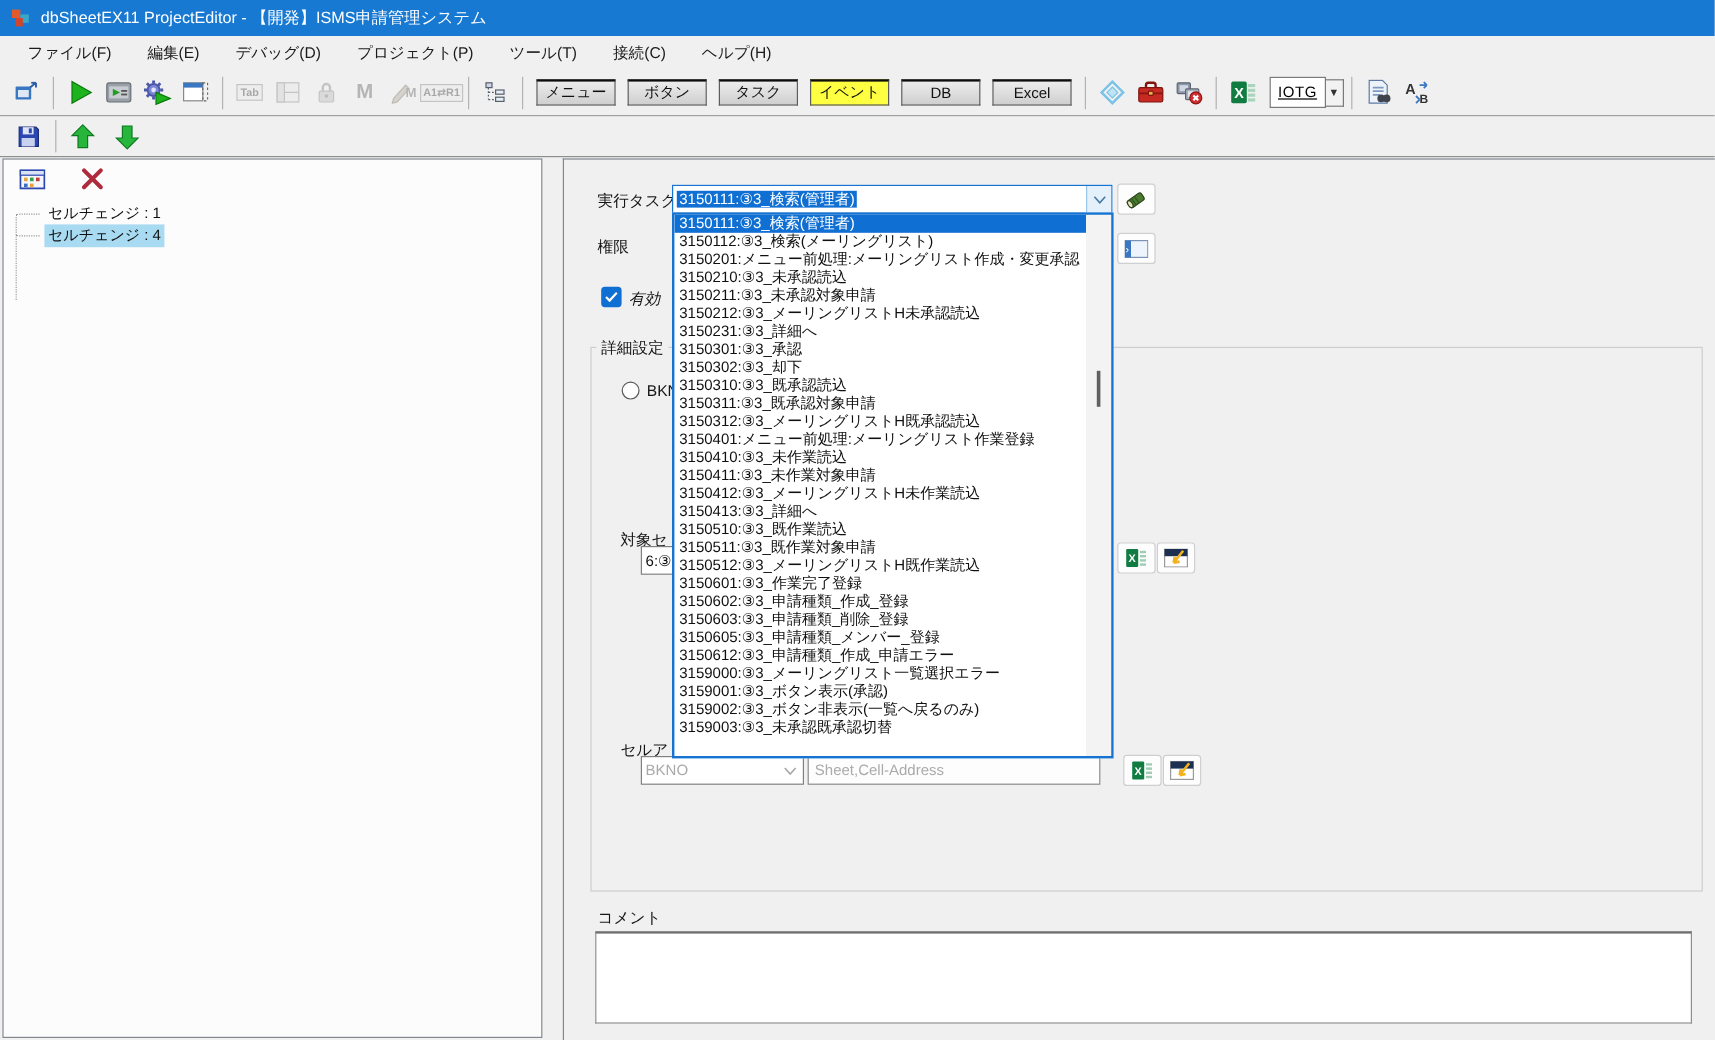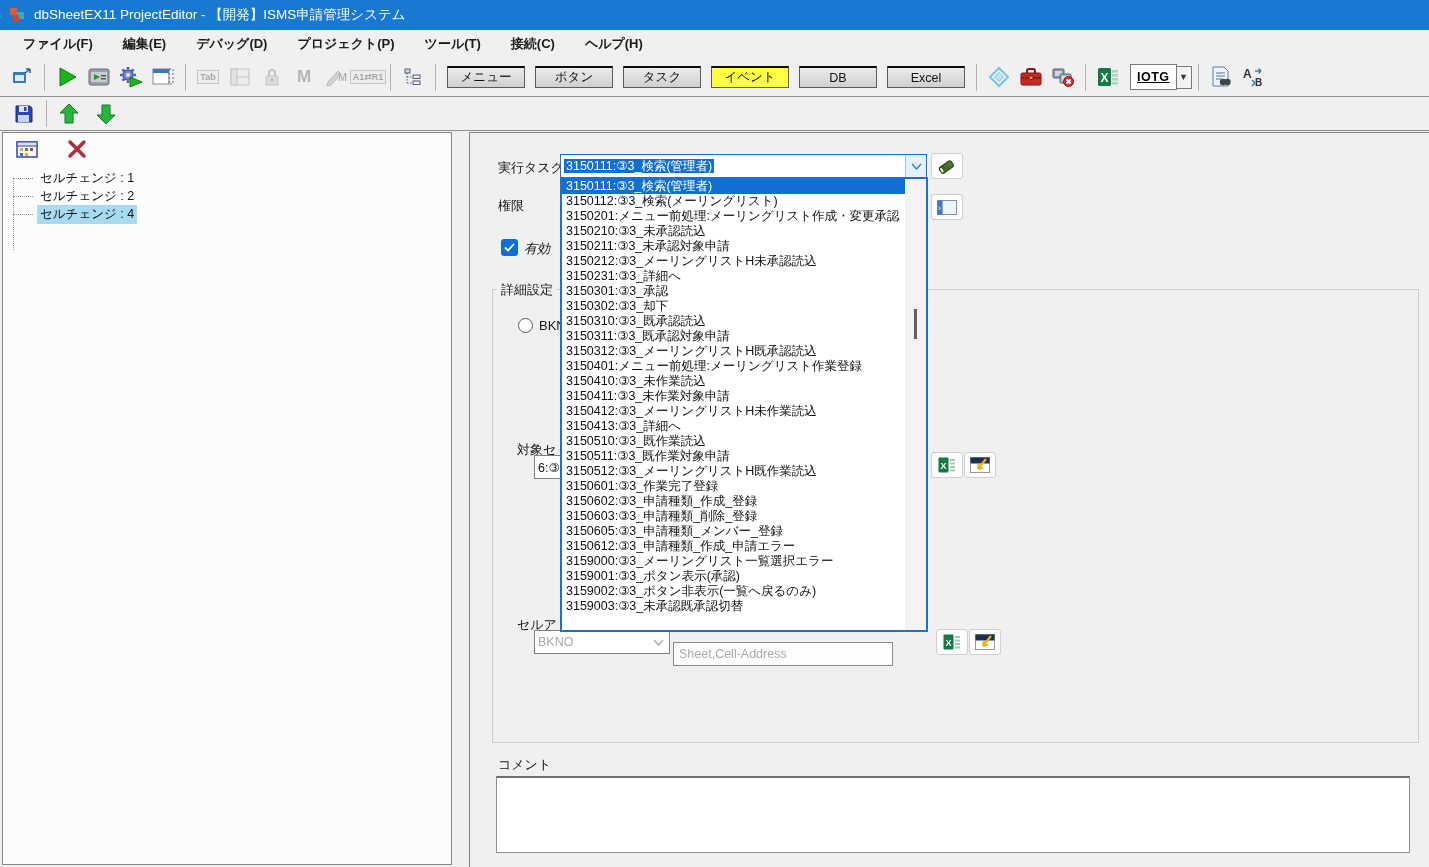--- a/index.html
+++ b/index.html
@@ -5,31 +5,31 @@
   * { margin:0; padding:0; box-sizing:border-box; }
   html,body { width:1429px; height:867px; }
   body { font-family:"Liberation Sans","DejaVu Sans",sans-serif; background:#f0f0f0; overflow:hidden; }
   #app { position:relative; width:1429px; height:867px; background:#f0f0f0; }
 
   
   .titlebar { height:30px; background:#1879d2; color:#fff; display:flex; align-items:center; padding-left:9px; gap:9px; font-size:13.5px; }
 
   
   .menubar { height:28px; background:#f0f0f0; display:flex; align-items:center; padding-left:8px; font-size:13px; color:#1b1b1b; }
-  .menu-item { padding:5px 15px; cursor:default;font-weight:bold; }
+  .menu-item { padding:5px 15px; cursor:default; }
 
   
   .toolbar1 { height:39px; background:#f0f0f0; border-bottom:1px solid #8e8e8e; display:flex; align-items:center; padding-left:6px; }
   .toolbar2 { height:34px; background:#f0f0f0; border-bottom:1px solid #8e8e8e; display:flex; align-items:center; padding-left:8px; }
   .tsep { width:1px; height:27px; background:#b2b2b2; margin:0 6px; flex:none; }
   .tico { width:26px; height:26px; display:flex; align-items:center; justify-content:center; flex:none; margin:0 3px; }
   .tico.dis { opacity:.42; filter:grayscale(75%);text-align:center; }
-  .tbtn { width:78px; height:22px; margin:0 5px; background:linear-gradient(#ececec,#cfcfcf); border:1px solid #5c5c5c; border-top:2px solid #0d0d0d; display:flex; align-items:center; justify-content:center; font-size:12.5px; color:#111; flex:none; }
+  .tbtn { width:66px; height:22px; margin:0 5px; background:linear-gradient(#ececec,#cfcfcf); border:1px solid #5c5c5c; border-top:2px solid #0d0d0d; display:flex; align-items:center; justify-content:center; font-size:12.5px; color:#111; flex:none; }
   .tbtn.highlighted { background:#ffff42; }
-  .iotg { height:23px; border:1px solid #7a7a7a; background:#fff; display:flex; align-items:center; padding:12px 6px; font-size:12.5px; font-weight:bold; letter-spacing:.5px; text-decoration:underline; }
+  .iotg { height:23px; border:1px solid #7a7a7a; background:#fff; display:flex; align-items:center; padding:12px 6px; font-size:12.5px; font-weight:normal; letter-spacing:.5px; text-decoration:underline; }
   .iotg-chev { width:15px; height:23px; border:1px solid #7a7a7a; border-left:none; background:#f2f2f2; display:flex; align-items:center; justify-content:center; font-size:9px; color:#333; }
   .mini-ico-label { font-size:9px; font-weight:bold; color:#444; border:1px solid #8a8a8a; padding:1px 2px; background:#e9e9e9; }
 
   
   .left-panel { position:absolute; left:2px; top:132px; width:450px; height:733px; border:1px solid #828790; background:#fcfcfc; }
   .left-toolbar { height:32px; display:flex; align-items:center; padding-left:8px; gap:18px; }
   .tree { position:relative; padding-top:4px; }
   .tree-vline { position:absolute; left:10px; top:13px; height:72px; border-left:1px dotted #9a9a9a; }
   .tree-item { height:18px; display:flex; align-items:center; font-size:12.5px; color:#111; position:relative; padding-left:34px; white-space:pre; }
   .tree-item::before { content:""; position:absolute; left:10px; top:9px; width:20px; border-top:1px dotted #9a9a9a; }
@@ -298,21 +298,20 @@
             <path d="M3 3 L17 17 M17 3 L3 17" stroke="#b02a3d" stroke-width="3.4" stroke-linecap="round"></path>
           </svg>
       </span>
     </div>
     <div class="tree">
       <div class="tree-vline"></div>
       <div>
 
           <div class="tree-item"><span class="tlabel">セルチェンジ : 1</span></div>
 
-          <div class="tree-item"><span class="tlabel">セルチェンジ : 2</span></div>
 
 
           <div class="tree-item selected"><span class="tlabel">セルチェンジ : 4</span></div>
 
         </div>
     </div>
   </div>
 
   <div class="right-panel">
 
@@ -399,21 +398,21 @@
 
     <div class="abs flabel" style="left:47px; top:483px;">セルアド</div>
     <div class="abs combo disabled" style="left:64px; top:497px; width:136px; height:24px;">
       <span class="cval">BKNO</span>
       <span class="chev">
           <svg width="11" height="7" viewBox="0 0 11 7">
             <path d="M1 1 L5.5 6 L10 1" fill="none" stroke="currentColor" stroke-width="1.4"></path>
           </svg>
         </span>
     </div>
-    <div class="abs tbox" style="left:203px; top:497px; width:220px; height:24px;margin-top:12px;">
+    <div class="abs tbox" style="left:203px; top:497px; width:244px; height:24px;">
       <span>Sheet,Cell-Address</span>
     </div>
     <div class="abs icobtn" style="left:466px; top:496px;">
       <span style="display:flex">
           <svg width="18" height="18" viewBox="0 0 18 18">
             <rect x="0.5" y="1.5" width="10" height="15" rx="1" fill="#107c41"></rect>
             <text x="2.5" y="12.5" font-size="9" font-weight="bold" fill="#fff" font-family="sans-serif">X</text>
             <g fill="#9fcdb3">
               <rect x="12" y="3" width="5" height="2"></rect>
               <rect x="12" y="6.5" width="5" height="2"></rect>

